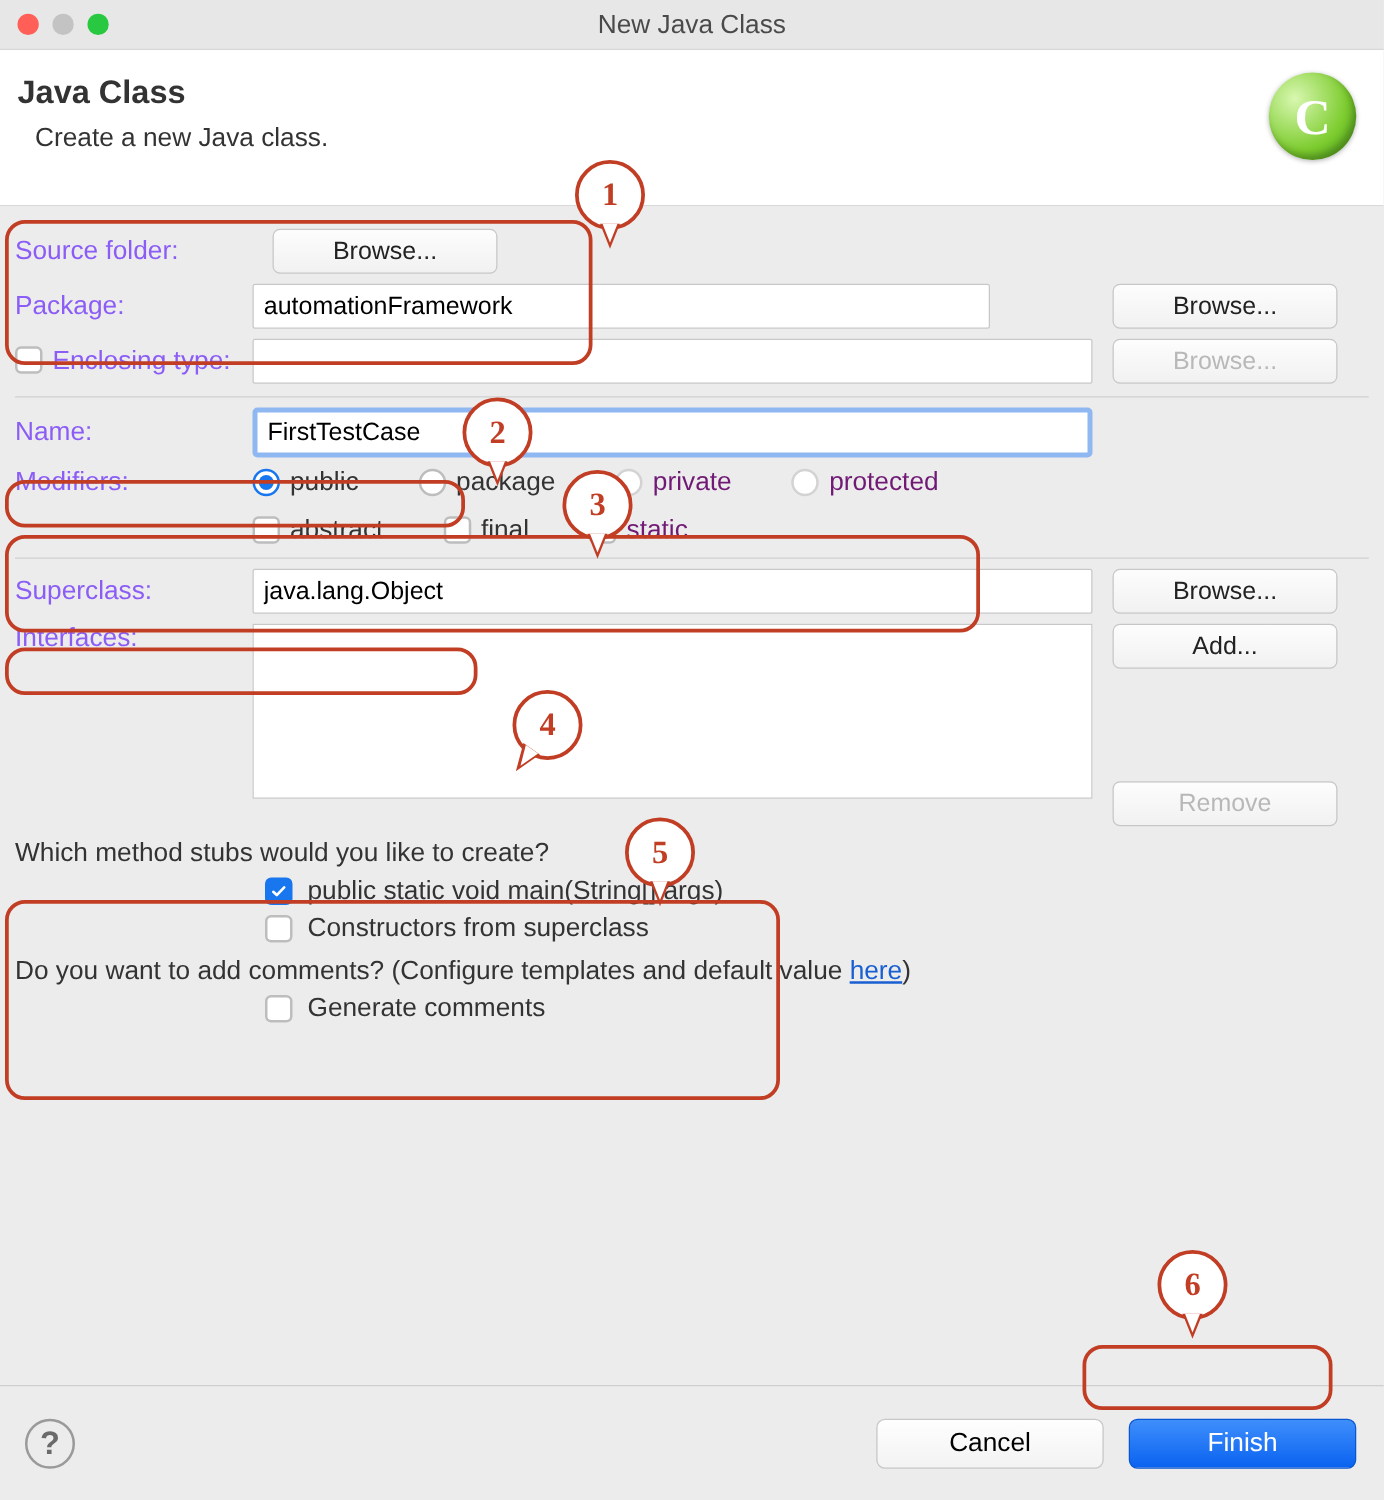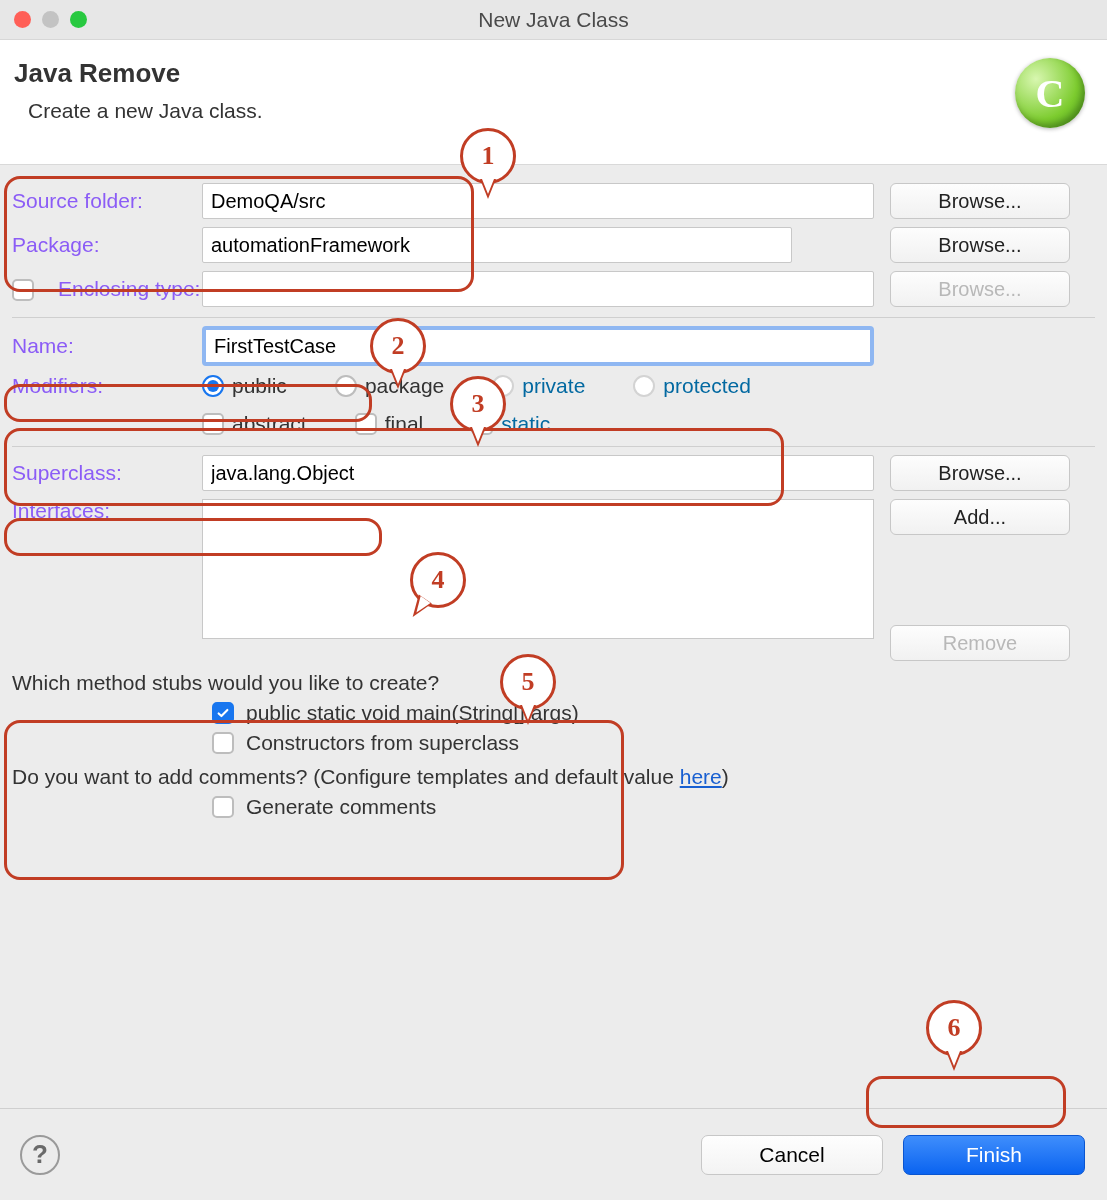--- a/index.html
+++ b/index.html
@@ -38,21 +38,21 @@
   button.side {
     width:180px; height:36px; background:linear-gradient(#fdfdfd,#f1f1f1);
     border:1px solid #c7c7c7; border-radius:6px; font-size:20px; color:#222;
   }
   button.side.disabled { color:#b8b8b8; }
   .hr { border:0; border-top:1px solid #cfcfcf; margin:10px 0 4px 0; }
 
   
   .optset { display:flex; gap:48px; align-items:center;text-align:center; }
   .opt { display:flex; align-items:center; gap:8px; font-size:21px; }
-  .opt.disabled { color:#0369a1; }
+  .opt.disabled { color:#701a75; }
   .radio { width:22px; height:22px; border-radius:50%; border:2px solid #bdbdbd; display:flex; align-items:center; justify-content:center; background:#fff; }
   .radio.selected { border-color:#1876ef; }
   .radio.selected::after { content:""; width:12px; height:12px; border-radius:50%; background:#1876ef; }
   .radio.disabled { border-color:#d3d3d3; }
   .check { width:22px; height:22px; border-radius:5px; border:2px solid #bdbdbd; background:#fff; display:flex; align-items:center; justify-content:center; }
   .check.checked { background:#1876ef; border-color:#1876ef; color:#fff; }
   .check.checked svg { width:14px; height:14px; }
 
   .modrow2 { margin-left:190px; margin-top:10px; }
 
@@ -83,43 +83,42 @@
   <div class="traffic">
     <div class="tdot tred"></div>
     <div class="tdot tyellow"></div>
     <div class="tdot tgreen"></div>
   </div>
   <div class="wtitle">New Java Class</div>
 </div>
 
 <div class="header">
   <div class="header-left">
-    <div class="page-title">Java Remove</div>
+    <div class="page-title">Java Class</div>
     <div class="page-sub">Create a new Java class.</div>
   </div>
   <div class="class-badge">C</div>
 </div>
 
 <div class="content">
 
   <div class="row">
     <div class="lbl">Source folder:</div>
-    <div class="fld"><input class="text" value="DemoQA/src" style=""></div>
     <div class="btncol"><button class="side">Browse...</button></div>
   </div>
 
   <div class="row">
     <div class="lbl">Package:</div>
     <div class="fld"><input class="text" style="width: 590px;" value="automationFramework"></div>
     <div style="flex:1"></div>
     <div class="btncol"><button class="side">Browse...</button></div>
   </div>
 
   <div class="row">
-    <div class="lbl" style="display:flex;align-items:flex-end;gap:24px">
+    <div class="lbl" style="display:flex;align-items:flex-start;gap:8px">
       <span class="check"></span>
       <span>Enclosing type:</span>
     </div>
     <div class="fld"><input class="text disabled" disabled="" value="" style=""></div>
     <div class="btncol"><button class="side disabled" disabled="">Browse...</button></div>
   </div>
 
   <hr class="hr">
 
   <div class="row">

